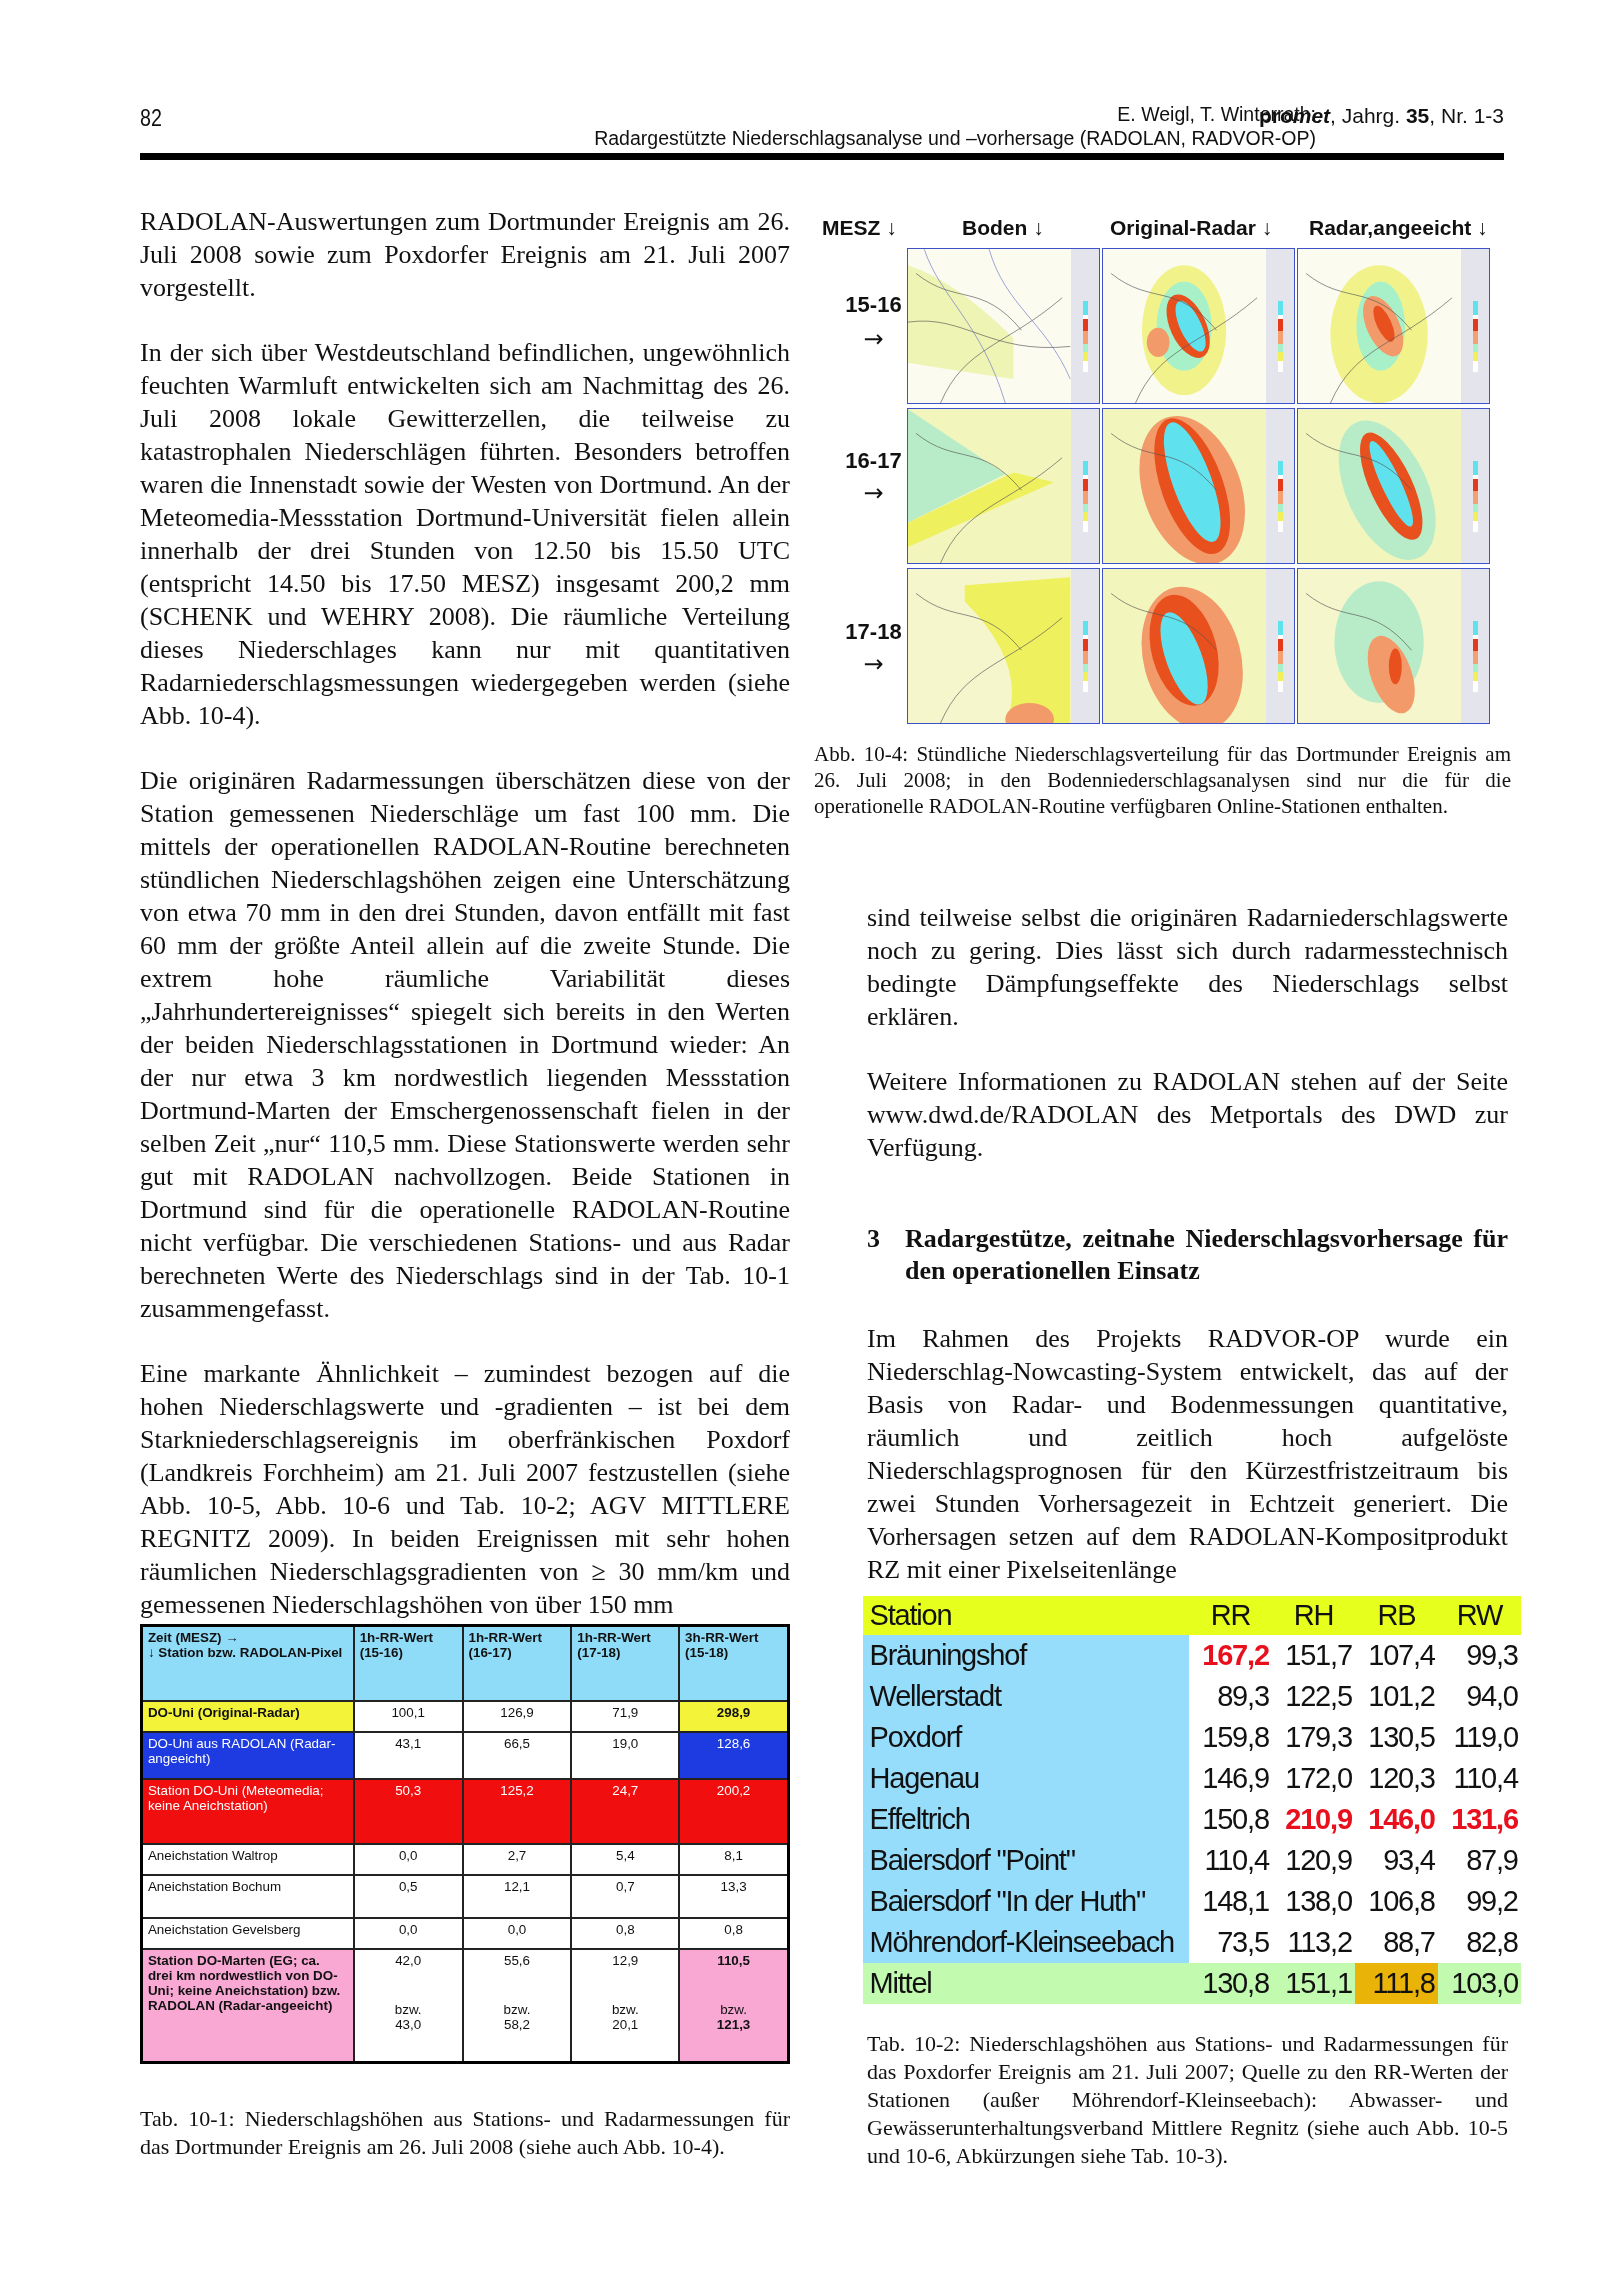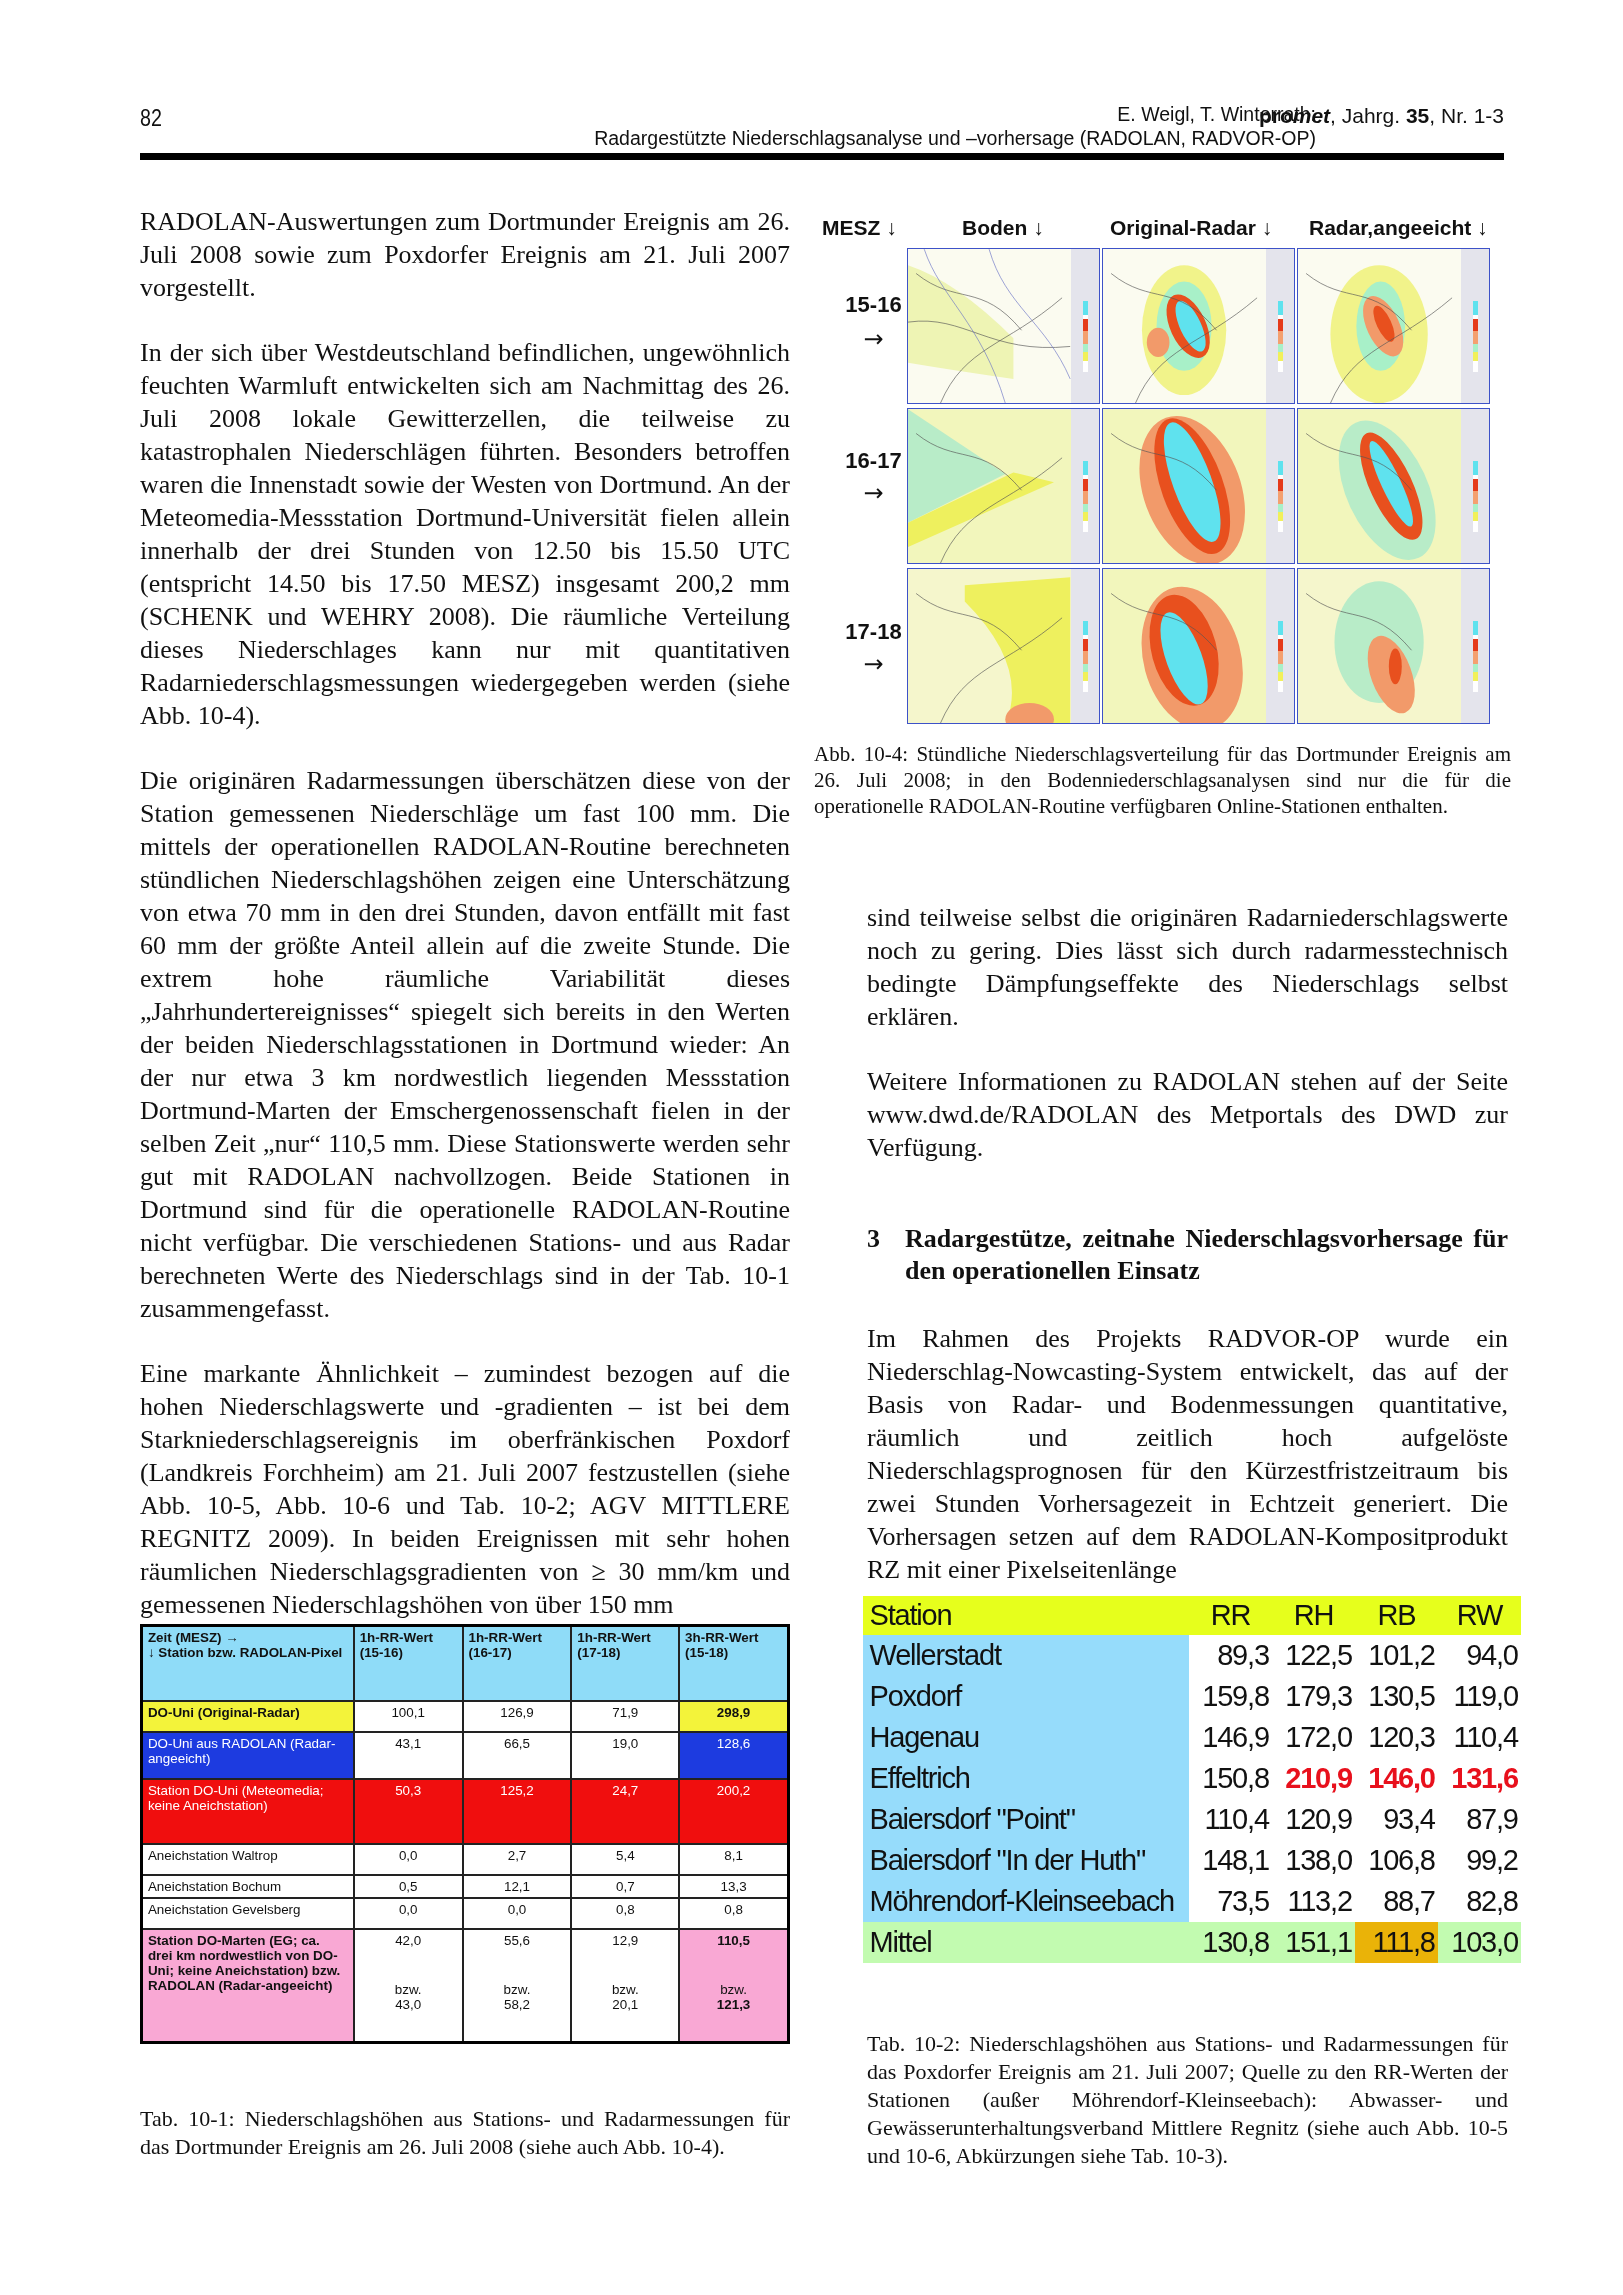--- a/index.html
+++ b/index.html
@@ -234,21 +234,21 @@
     <td class="red num">24,7</td>
     <td class="red num">200,2</td>
   </tr>
   <tr style="height:31px">
     <td class="white">Aneichstation Waltrop</td>
     <td class="white num">0,0</td>
     <td class="white num">2,7</td>
     <td class="white num">5,4</td>
     <td class="white num">8,1</td>
   </tr>
-  <tr style="height:23px">
+  <tr style="height:43px">
     <td class="white">Aneichstation Bochum</td>
     <td class="white num">0,5</td>
     <td class="white num">12,1</td>
     <td class="white num">0,7</td>
     <td class="white num">13,3</td>
   </tr>
   <tr style="height:31px">
     <td class="white">Aneichstation Gevelsberg</td>
     <td class="white num">0,0</td>
     <td class="white num">0,0</td>
@@ -285,20 +285,27 @@
 <table class="t2">
   <tbody>
       <tr class="head">
     <td class="st" style="background:#e6ff1c">Station</td>
     <td class="v">RR</td>
     <td class="v">RH</td>
     <td class="v">RB</td>
     <td class="v">RW</td>
   </tr>
   <tr>
+    <td class="st">Bräuningshof</td>
+    <td class="v hl">167,2</td>
+    <td class="v">151,7</td>
+    <td class="v">107,4</td>
+    <td class="v">99,3</td>
+  </tr>
+  <tr>
     <td class="st">Wellerstadt</td>
     <td class="v">89,3</td>
     <td class="v">122,5</td>
     <td class="v">101,2</td>
     <td class="v">94,0</td>
   </tr>
   <tr>
     <td class="st">Poxdorf</td>
     <td class="v">159,8</td>
     <td class="v">179,3</td>

